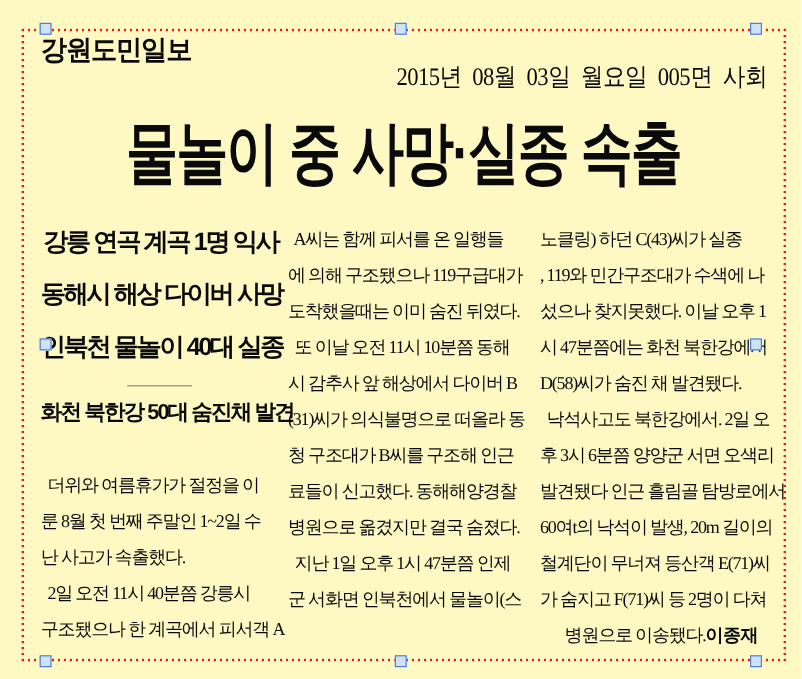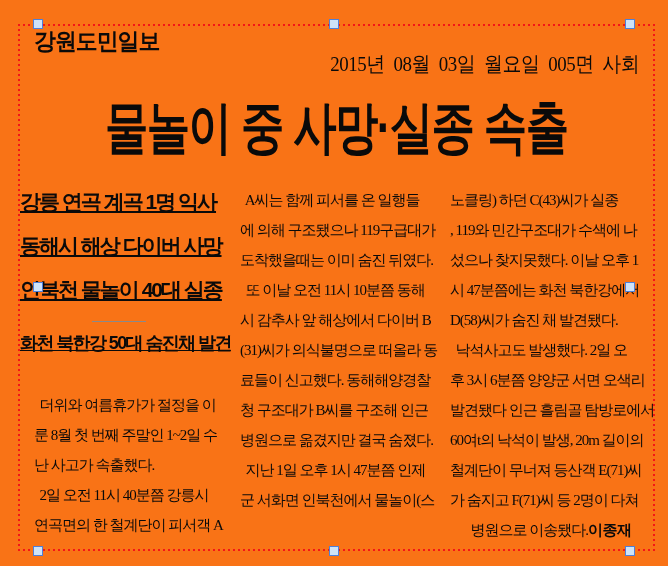--- a/index.html
+++ b/index.html
@@ -1,16 +1,16 @@
 <!DOCTYPE html>
 <html><head>
 <meta charset="utf-8">
 <style>
   html,body{margin:0;padding:0;background:#ffffff;}
-  .canvas{position:relative;width:668px;height:566px;background:#f97316;overflow:hidden;
+  .canvas{position:relative;width:668px;height:566px;background:#fef9c3;overflow:hidden;
           font-family:"Liberation Sans","DejaVu Sans",sans-serif;color:#0a0a0a;}
 
   
   .clip{position:absolute;left:18px;top:24px;width:637px;height:527px;
     background-image:
       repeating-linear-gradient(90deg,#f31616 0 2px,transparent 2px 5px),
       repeating-linear-gradient(90deg,#f31616 0 2px,transparent 2px 5px),
       repeating-linear-gradient(180deg,#f31616 0 2px,transparent 2px 5px),
       repeating-linear-gradient(180deg,#f31616 0 2px,transparent 2px 5px);
     background-size:100% 2px,100% 2px,2px 100%,2px 100%;
@@ -27,21 +27,21 @@
   .dateline{position:absolute;right:16px;top:26px;font-family:"Liberation Serif","DejaVu Serif",serif;
         font-size:21px;white-space:nowrap;word-spacing:5px;letter-spacing:-.5px;
         transform:scaleX(.9);transform-origin:right top;}
 
   
   .headline{position:absolute;left:0;top:66px;width:100%;text-align:center;}
   .headline .inner{display:inline-block;font-size:57px;font-weight:900;letter-spacing:-2px;
         white-space:nowrap;transform:scaleX(.76);transform-origin:center top;}
 
   
-  .deck{position:absolute;left:2px;top:156px;width:198px;text-align:left;text-decoration:underline;}
+  .deck{position:absolute;left:16px;top:156px;width:198px;text-align:right;}
   .deck-line{font-size:21px;font-weight:800;letter-spacing:-2px;line-height:44px;white-space:nowrap;}
   .deck-divider{width:54px;border:0;border-top:1.5px solid #8a8a8a;margin:9px auto 7px;}
   .deck-sub{font-size:18px;font-weight:800;letter-spacing:-1.6px;line-height:28px;white-space:nowrap;}
 
   
   .bodycol{position:absolute;}
   .col-left {left:16px; top:366px;width:200px;}
   .col-mid  {left:222px;top:161px;width:202px;}
   .col-right{left:432px;top:161px;width:202px;}
   .body-line{font-family:"Liberation Serif","DejaVu Serif",serif;font-size:15px;line-height:30px;
@@ -71,45 +71,45 @@
         </div>
       <hr class="deck-divider">
       <div class="deck-sub">화천 북한강 50대 숨진채 발견</div>
     </div>
 
     <div class="bodycol col-left">
         <div class="body-line">  더위와 여름휴가가 절정을 이</div>
         <div class="body-line">룬 8월 첫 번째 주말인 1~2일 수</div>
         <div class="body-line">난 사고가 속출했다.</div>
         <div class="body-line">  2일 오전 11시 40분쯤 강릉시</div>
-        <div class="body-line">연곡면의 한 철계단이 피서객 A</div>
+        <div class="body-line">구조됐으나 한 계곡에서 피서객 A</div>
       </div>
 
     <div class="bodycol col-mid">
         <div class="body-line">  A씨는 함께 피서를 온 일행들</div>
         <div class="body-line">에 의해 구조됐으나 119구급대가</div>
         <div class="body-line">도착했을때는 이미 숨진 뒤였다.</div>
         <div class="body-line">  또 이날 오전 11시 10분쯤 동해</div>
         <div class="body-line">시 감추사 앞 해상에서 다이버 B</div>
         <div class="body-line">(31)씨가 의식불명으로 떠올라 동</div>
+        <div class="body-line">청 구조대가 B씨를 구조해 인근</div>
         <div class="body-line">료들이 신고했다. 동해해양경찰</div>
-        <div class="body-line">청 구조대가 B씨를 구조해 인근</div>
         <div class="body-line">병원으로 옮겼지만 결국 숨졌다.</div>
         <div class="body-line">  지난 1일 오후 1시 47분쯤 인제</div>
         <div class="body-line">군 서화면 인북천에서 물놀이(스</div>
       </div>
 
     <div class="bodycol col-right">
       <div>
           <div class="body-line">노클링) 하던 C(43)씨가 실종</div>
           <div class="body-line">, 119와 민간구조대가 수색에 나</div>
           <div class="body-line">섰으나 찾지못했다. 이날 오후 1</div>
           <div class="body-line">시 47분쯤에는 화천 북한강에서</div>
           <div class="body-line">D(58)씨가 숨진 채 발견됐다.</div>
-          <div class="body-line">  낙석사고도 발생했다. 2일 오</div>
+          <div class="body-line">  낙석사고도 북한강에서. 2일 오</div>
           <div class="body-line">후 3시 6분쯤 양양군 서면 오색리</div>
           <div class="body-line">발견됐다 인근 흘림골 탐방로에서</div>
           <div class="body-line">60여t의 낙석이 발생, 20m 길이의</div>
           <div class="body-line">철계단이 무너져 등산객 E(71)씨</div>
           <div class="body-line">가 숨지고 F(71)씨 등 2명이 다쳐</div>
         </div>
       <div class="body-line byline-row">
         <span>병원으로 이송됐다.</span>
         <span class="byline">이종재</span>
       </div>

